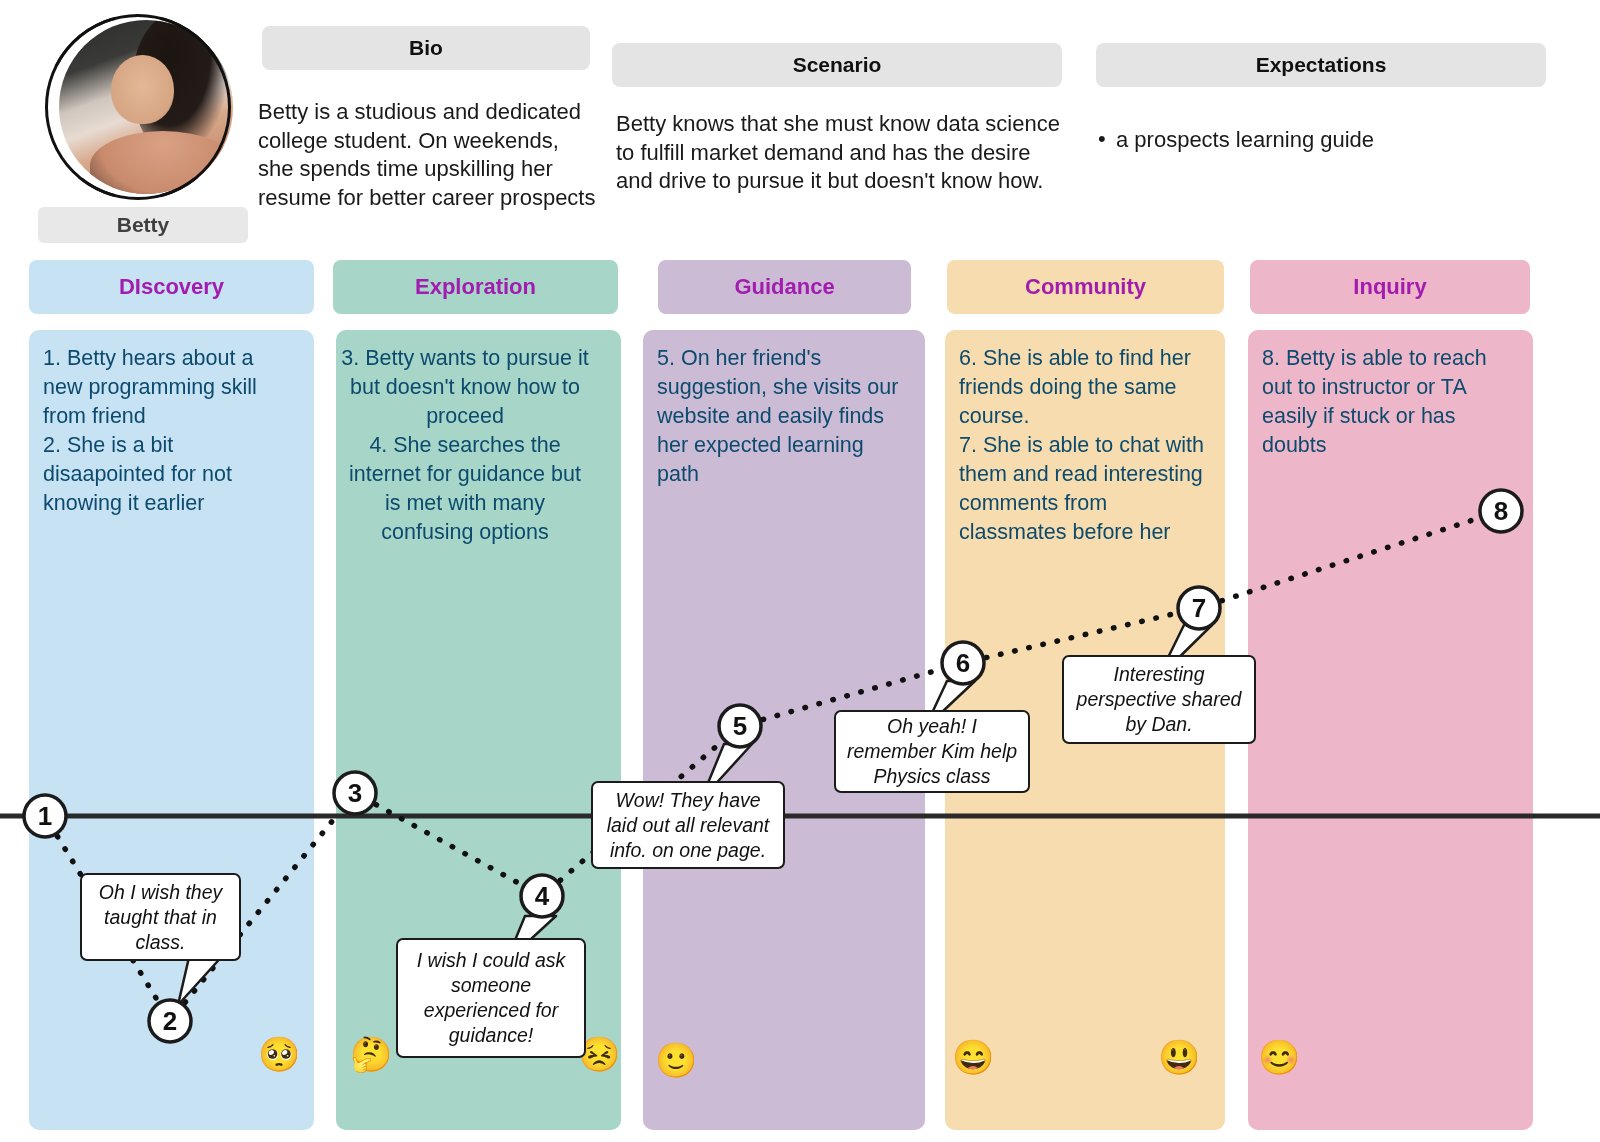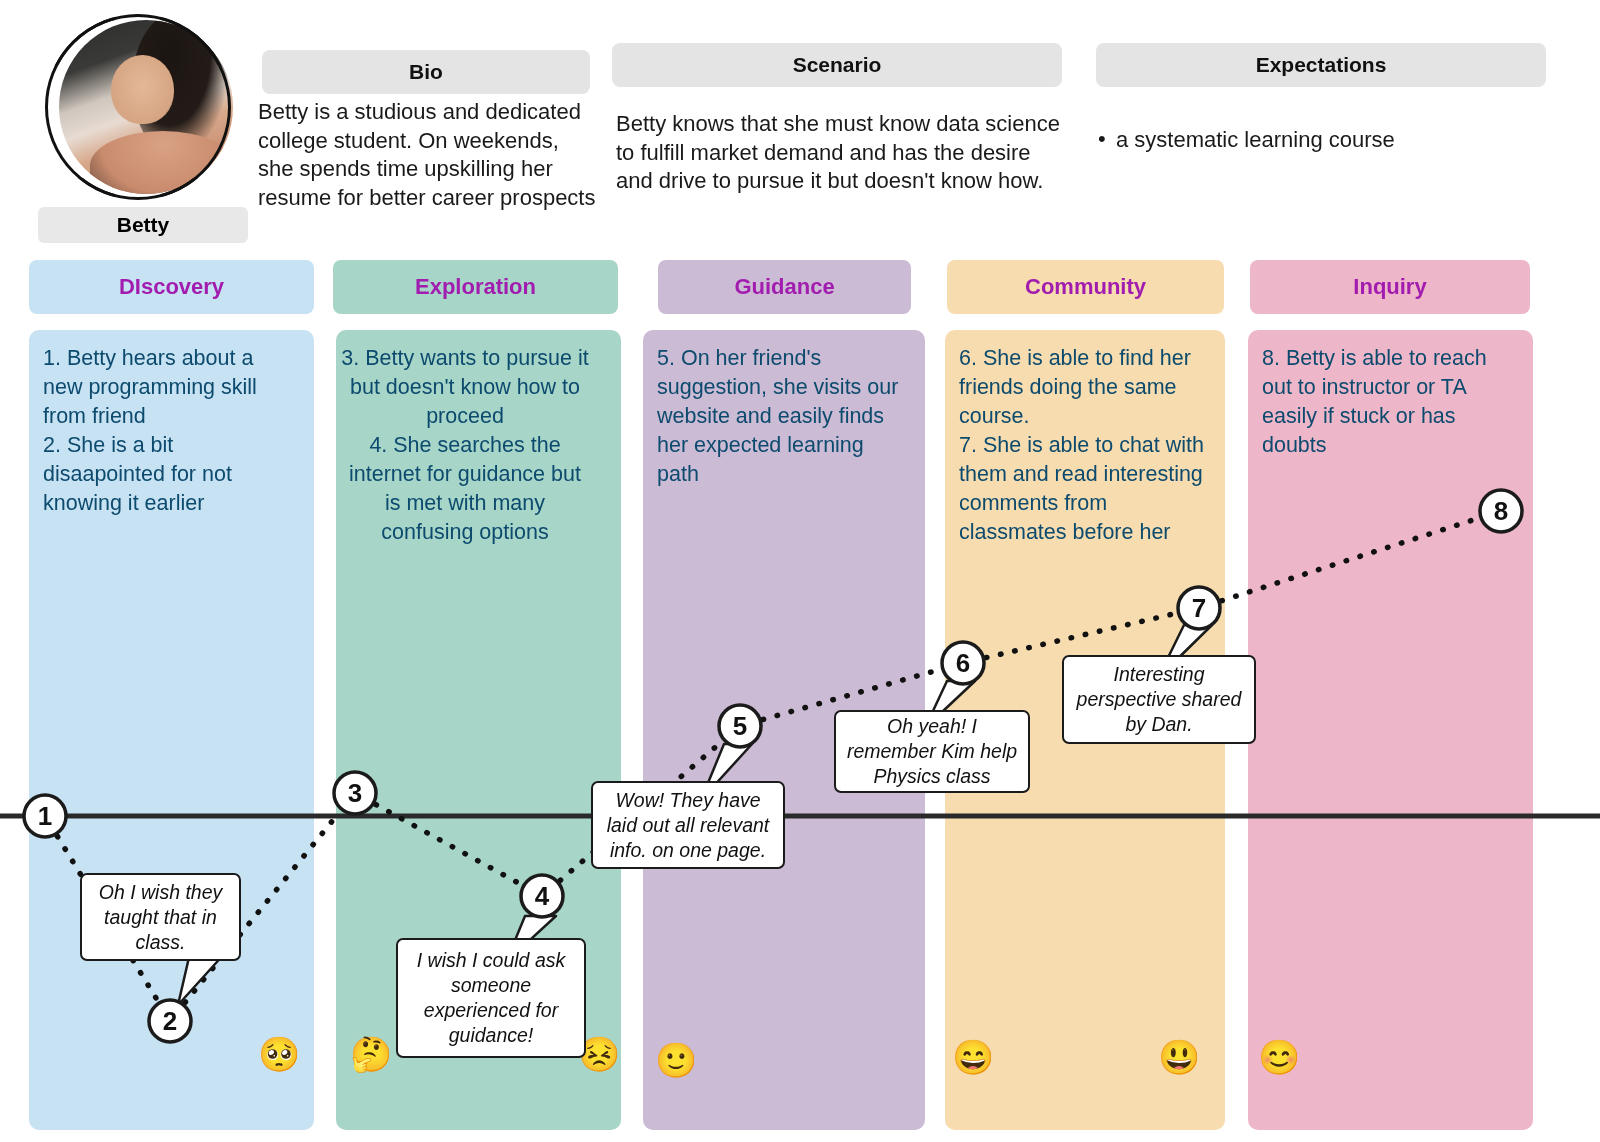--- a/index.html
+++ b/index.html
@@ -44,21 +44,21 @@
   }
   .avatar-photo .shoulder {
     position: absolute; left: 18%; bottom: -4%; width: 84%; height: 40%;
     background: radial-gradient(ellipse at 50% 20%, #d9a184 0%, #c98b6d 60%, #5a4037 100%);
     border-radius: 50% 50% 0 0;
   }
   .avatar-name {
     position: absolute; left: 38px; top: 207px; width: 210px; height: 36px;
     background: #e8e8e8; border-radius: 6px;
     display: flex; align-items: center; justify-content: center;
-    font-weight: bold; font-size: 21px; color: #000000;
+    font-weight: bold; font-size: 21px; color: #404040;
   }
 
   .hdr-chip {
     position: absolute; height: 44px; background: #e4e4e4; border-radius: 8px;
     display: flex; align-items: center; justify-content: center;
     font-weight: bold; font-size: 21px; color: #111;
   }
   .hdr-body {
     position: absolute; font-size: 22px; line-height: 28.5px; color: #1a1a1a;
   }
@@ -104,30 +104,30 @@
         <div class="face"></div>
         <div class="shoulder"></div>
     </div>
     <div class="avatar-ring-l"></div>
     <div class="avatar-ring-r"></div>
     <div class="avatar-ring-t"></div>
     <div class="avatar-ring-b"></div>
   </div>
   <div class="avatar-name">Betty</div>
 
-  <div class="hdr-chip" style="left:262px; top:50px; width:328px;">Bio</div>
+  <div class="hdr-chip" style="left:262px; top:26px; width:328px;">Bio</div>
   <div class="hdr-body" style="left:258px; top:98px; width:340px;">Betty is a studious and dedicated college student. On weekends, she spends time upskilling her resume for better career prospects</div>
 
   <div class="hdr-chip" style="left:612px; top:43px; width:450px;">Scenario</div>
   <div class="hdr-body" style="left:616px; top:110px; width:450px;">Betty knows that she must know data science to fulfill market demand and has the desire and drive to pursue it but doesn't know how.</div>
 
   <div class="hdr-chip" style="left:1096px; top:43px; width:450px;">Expectations</div>
   <div class="hdr-body" style="left:1096px; top:126px; width:470px;">
     <ul id="exp-list">
-        <li>a systematic learning course</li>
+        <li>a prospects learning guide</li>
       </ul>
   </div>
 
   <div id="columns">
       <div class="col-body" style="left: 29px; width: 285px; background: rgb(199, 226, 242);"></div>
       <div class="col-head" style="left: 29px; width: 285px; background: rgb(199, 226, 242);">DIscovery</div>
       <div class="col-text" style="left: 43px; width: 250px;">1. Betty hears about a new programming skill from friend
 2. She is a bit disaapointed for not knowing it earlier</div>
       <div class="col-emoji" style="left: 258px; top: 1037px;">🥺</div>
       <div class="col-body" style="left: 336px; width: 285px; background: rgb(167, 213, 200);"></div>

